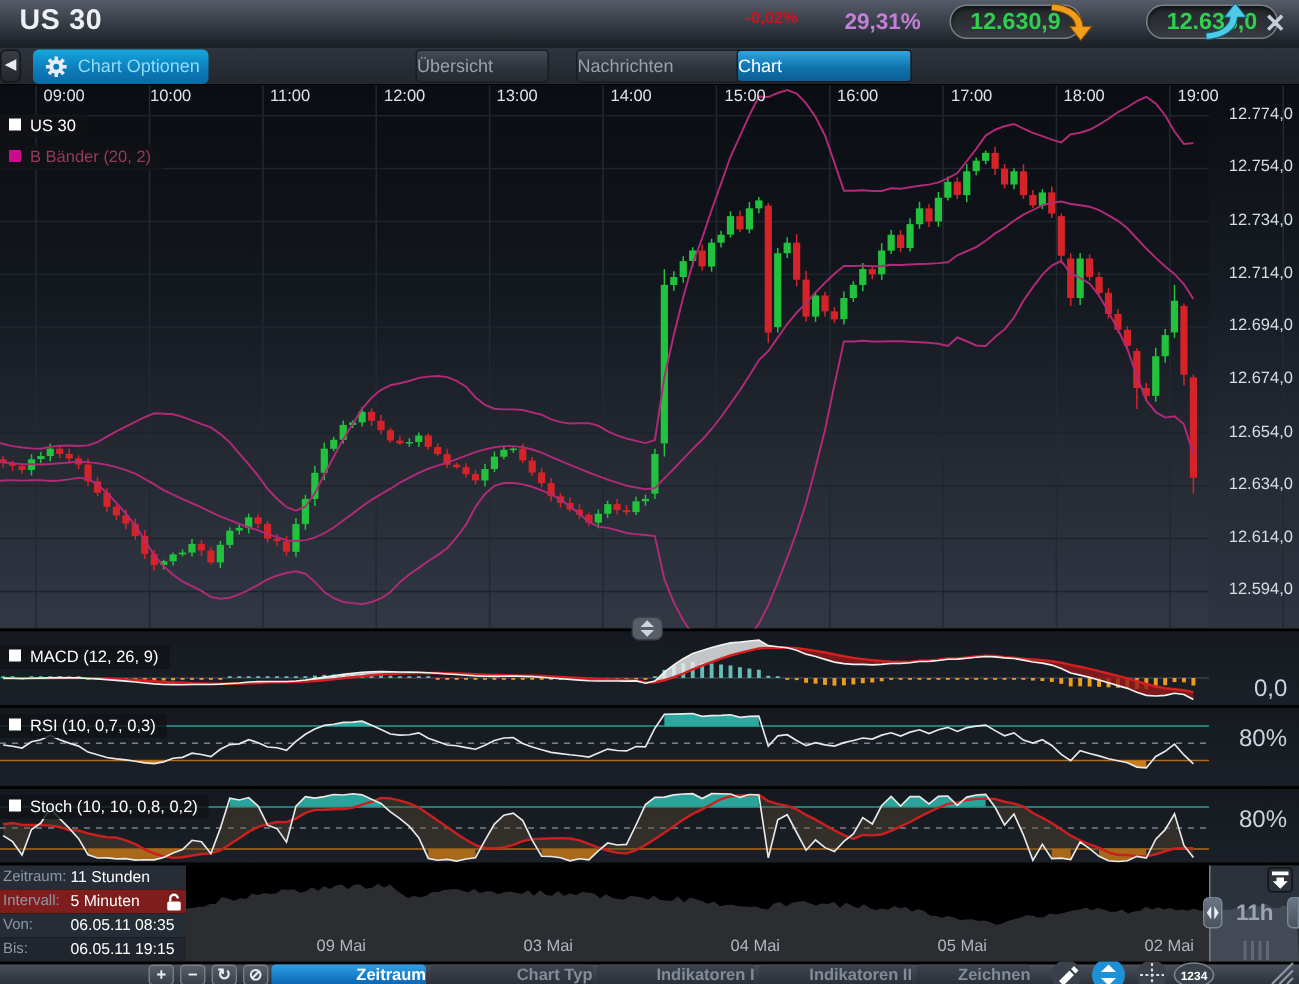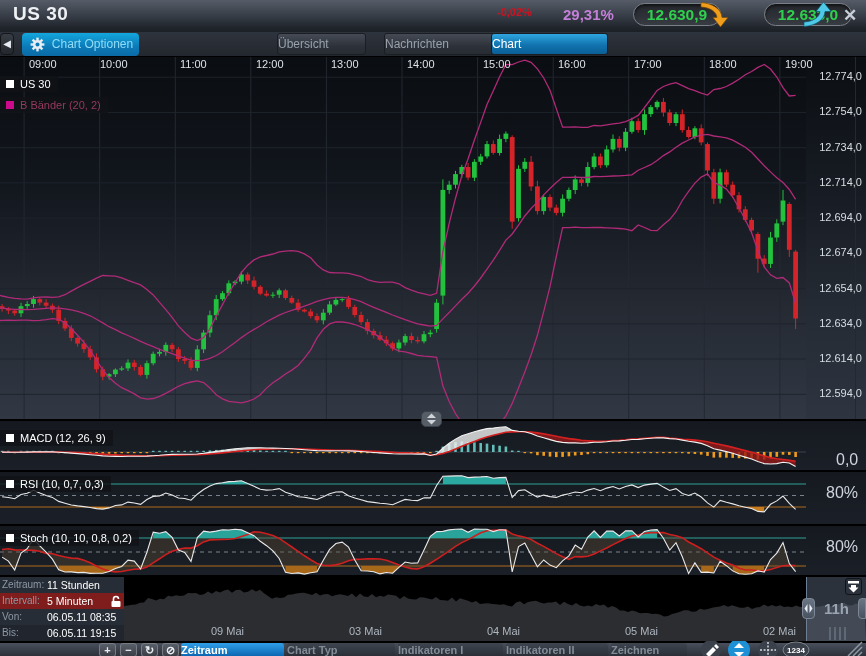--- a/index.html
+++ b/index.html
@@ -25,21 +25,21 @@
 #macdp{left:0;top:421px;width:866px;height:49px;background:linear-gradient(#15191f,#1b2028)}
 #rsip{left:0;top:472px;width:866px;height:52px;background:linear-gradient(#15191f,#1b2028)}
 #stochp{left:0;top:526px;width:866px;height:51px;background:linear-gradient(#15191f,#1b2028)}
 .ilabel{font-size:16px;color:#cdd4dd}
 #bottom{left:0;top:577px;width:866px;height:66px;background:#000}
 #info{left:0;top:577px;width:124px;height:72px;font-size:10.5px}
 .irow{position:absolute;left:0;width:124px;height:16px;line-height:16px}
 .irow .lab{position:absolute;left:2px;color:#8d98a6;font-size:10px}
 .irow .val{position:absolute;color:#fff;font-weight:normal}
 #toolbar{left:0;top:643px;width:866px;height:13px;background:linear-gradient(#49505b,#2c313a)}
-.tbtab{position:absolute;top:643px;height:13px;background:linear-gradient(#3e454f,#2a2f37);color:#828c98;font-size:11px;font-weight:bold;text-align:left;line-height:14px;border-radius:3px 3px 0 0}
+.tbtab{position:absolute;top:643px;height:13px;background:linear-gradient(#3e454f,#2a2f37);color:#828c98;font-size:11px;font-weight:bold;text-align:right;line-height:14px;border-radius:3px 3px 0 0}
 .tbtab.active{background:linear-gradient(#2f9fe8,#0d67b2);color:#fff}
 .navdate{position:absolute;top:625px;font-size:11px;color:#aeb6c0}
 .tbtn{position:absolute;top:643px;width:17px;height:14px;border-radius:3px;background:linear-gradient(#595f68,#3a3f47);border:1px solid #777c84;color:#e8ecf2;font-weight:bold;text-align:center;line-height:12px;font-size:11px}
 </style></head><body>
   <div class="abs" id="hdr"></div>
   <div class="abs" id="tabrow"></div>
   <div class="abs" id="plot"></div>
   <div class="abs" id="scale"></div>
   <div class="abs divider" style="top:419px"></div>
   <div class="abs" id="macdp"></div>

